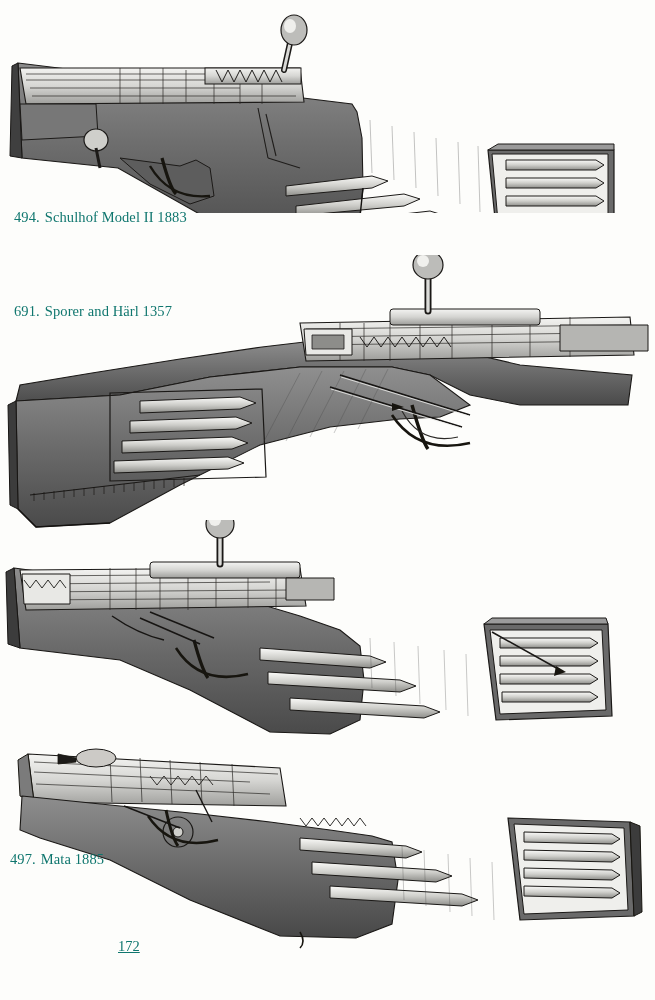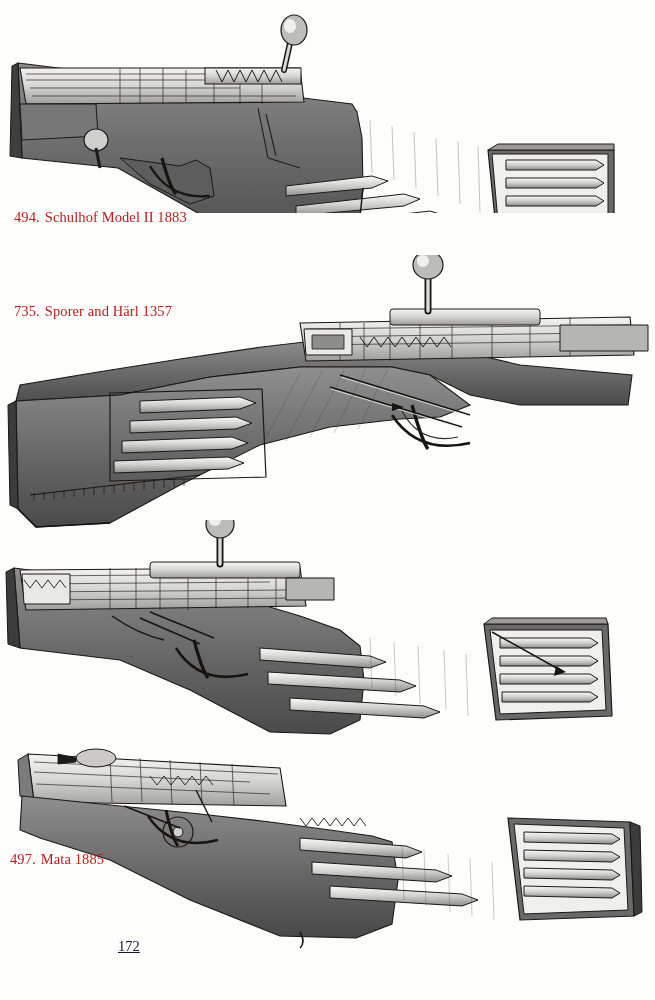--- a/index.html
+++ b/index.html
@@ -18,31 +18,31 @@
   .page {
     position: absolute;
     inset: 0;
     background: #fdfdfb;
   }
   .caption {
     position: absolute;
     font-family: "Liberation Serif", serif;
     font-size: 14.5px;
     letter-spacing: 0.1px;
-    color: #b91c1c;
+    color: #0f766e;
     white-space: nowrap;
   }
   .caption .num { margin-right: 5px; }
   .folio {
     position: absolute;
     left: 118px;
     top: 938px;
     font-family: "Liberation Serif", serif;
     font-size: 14.5px;
-    color: #0f172a;
+    color: #0f766e;
     text-decoration: underline;
   }
   
   .figure {
     position: absolute;
   }
   .figure svg { display: block; }
 </style>
 </head>
 <body>
@@ -142,21 +142,21 @@
       </g>
 
       <path d="M363,180 L359,218 L300,232" fill="none" stroke="#141210" stroke-width="1.4"></path>
     </svg>
   </div>
   <div class="caption" style="left:14px; top:209px;">
     <span class="num">494.</span><span>Schulhof Model II 1883</span>
   </div>
 
   <div class="caption" style="left:14px; top:303px;">
-    <span class="num">735.</span><span>Sporer and Härl 1357</span>
+    <span class="num">691.</span><span>Sporer and Härl 1357</span>
   </div>
 
   <div class="figure" style="left:0px; top:255px;">
     <svg width="655" height="300" viewBox="0 0 655 300" xmlns="http://www.w3.org/2000/svg">
       <defs>
         <linearGradient id="g495stock" x1="0" y1="0" x2="0" y2="1">
           <stop offset="0" stop-color="#8f8f8f"></stop>
           <stop offset="0.5" stop-color="#6b6b6b"></stop>
           <stop offset="1" stop-color="#4a4a4a"></stop>
         </linearGradient>

